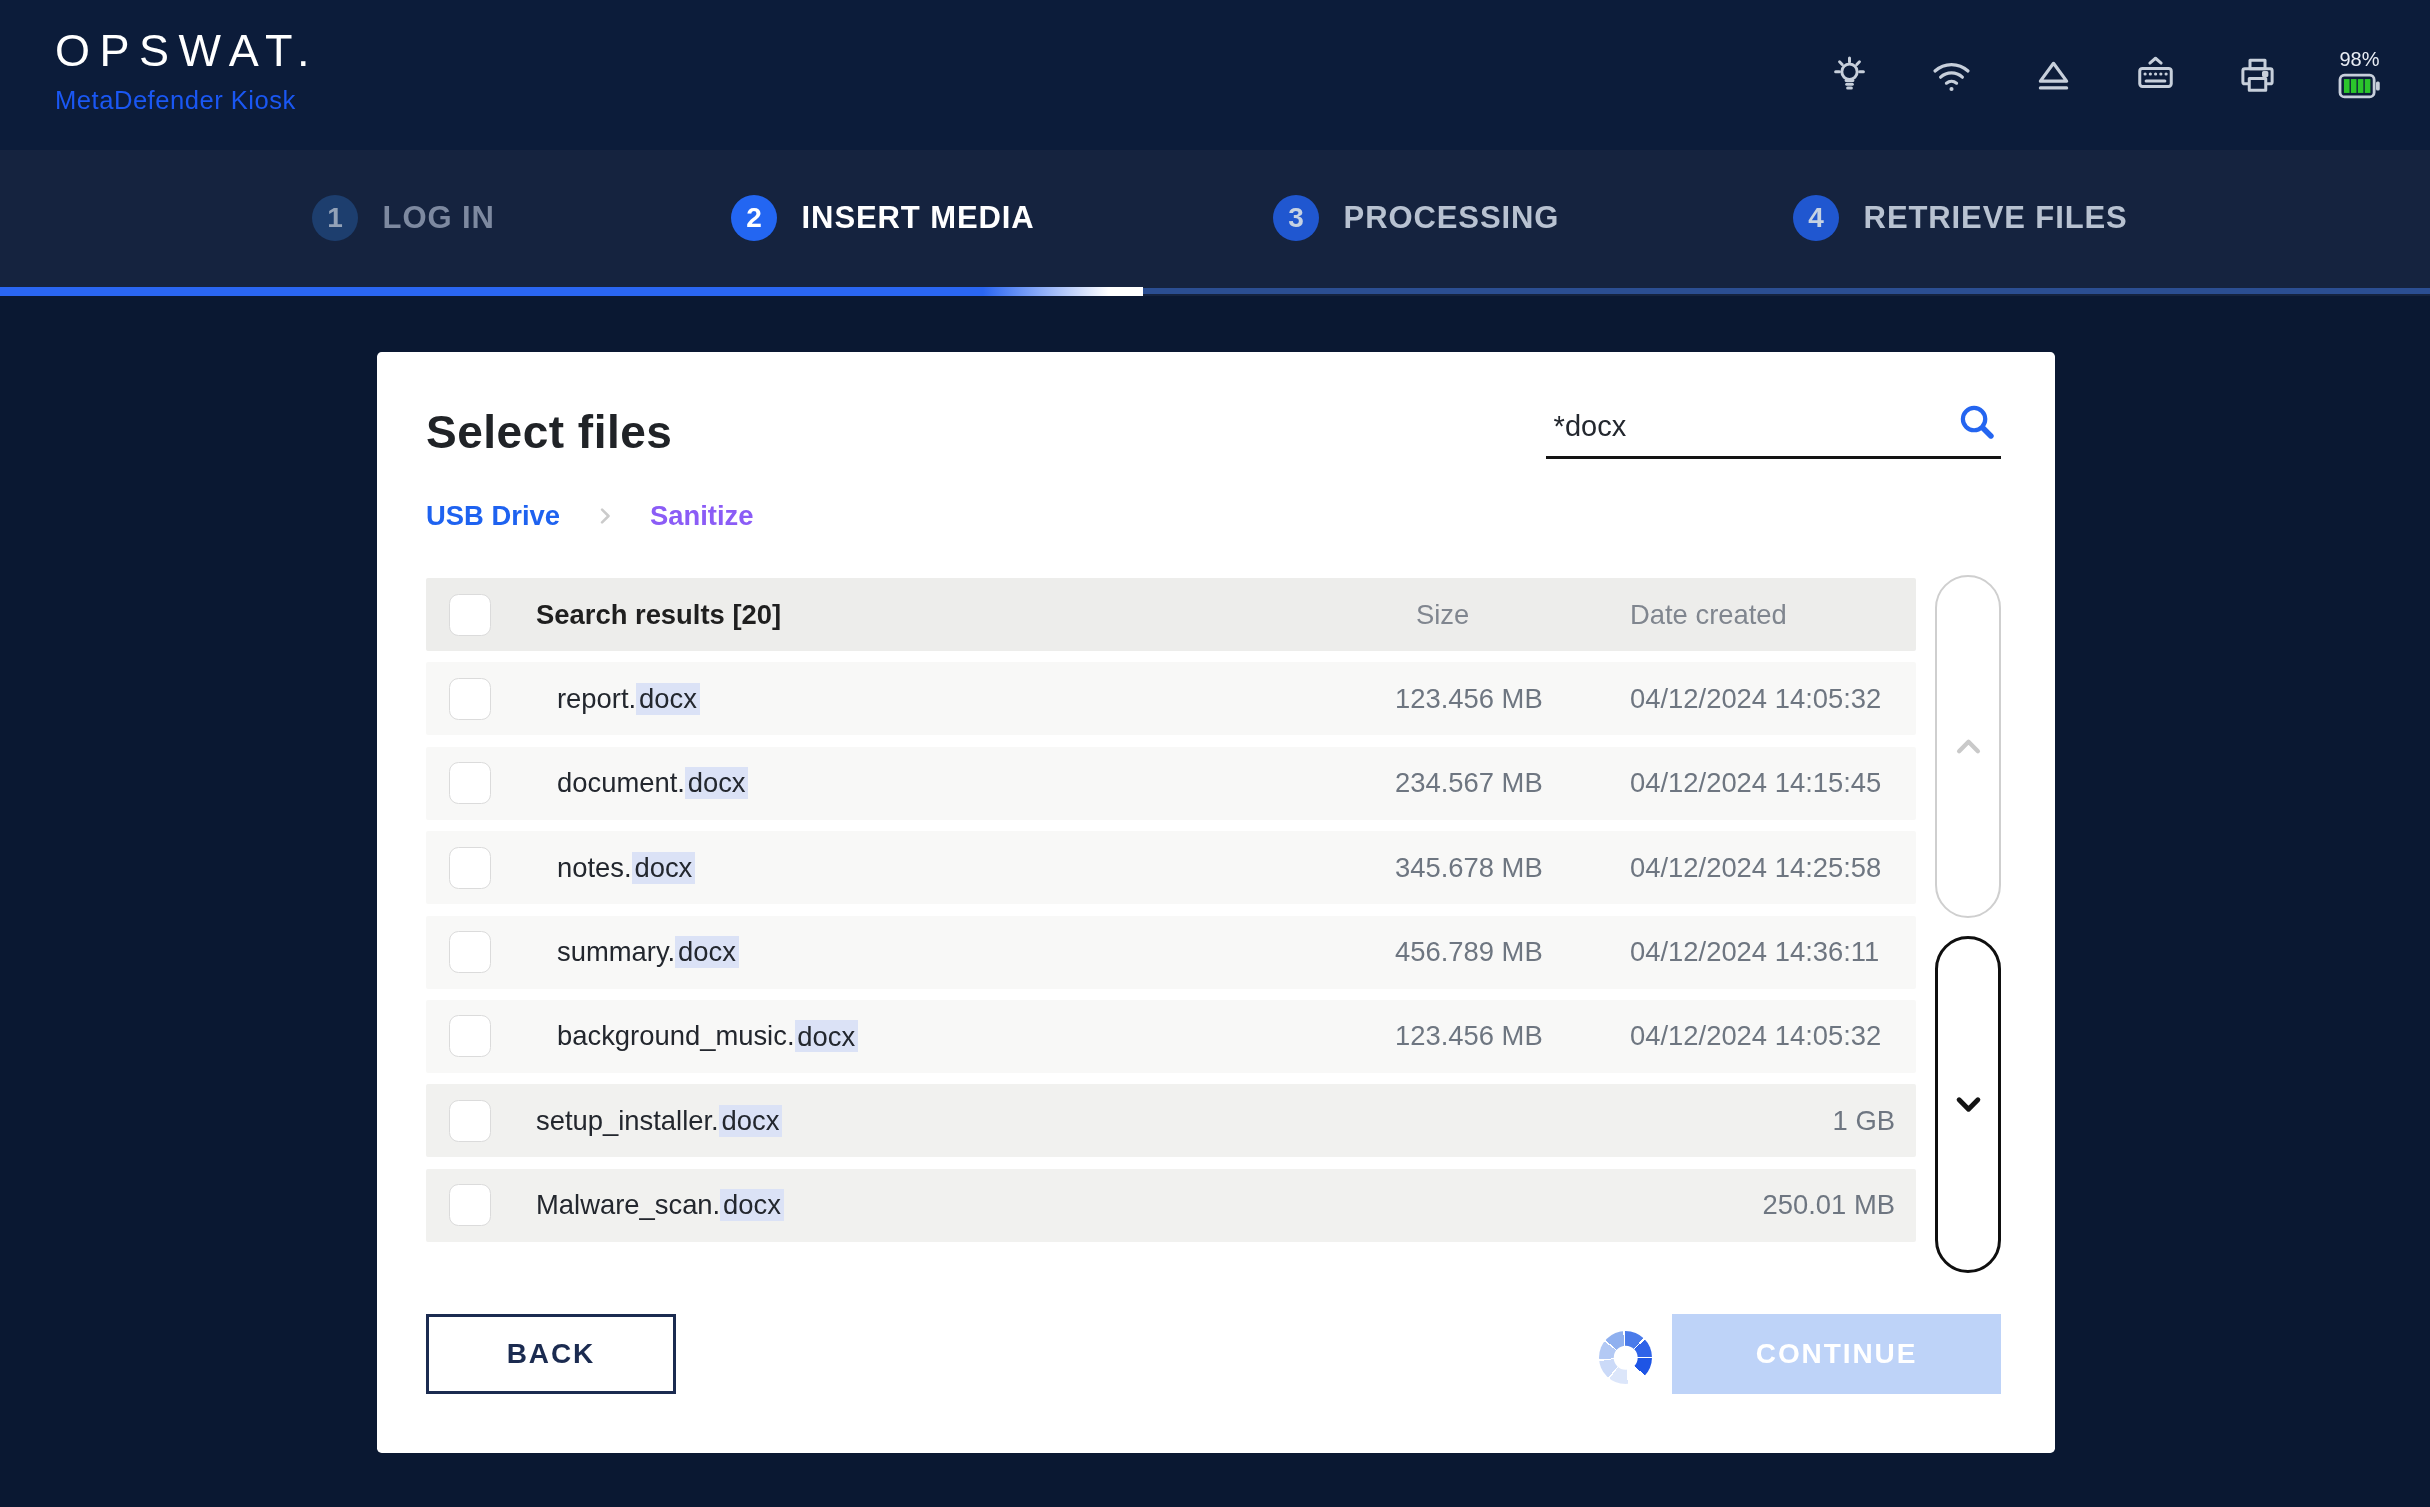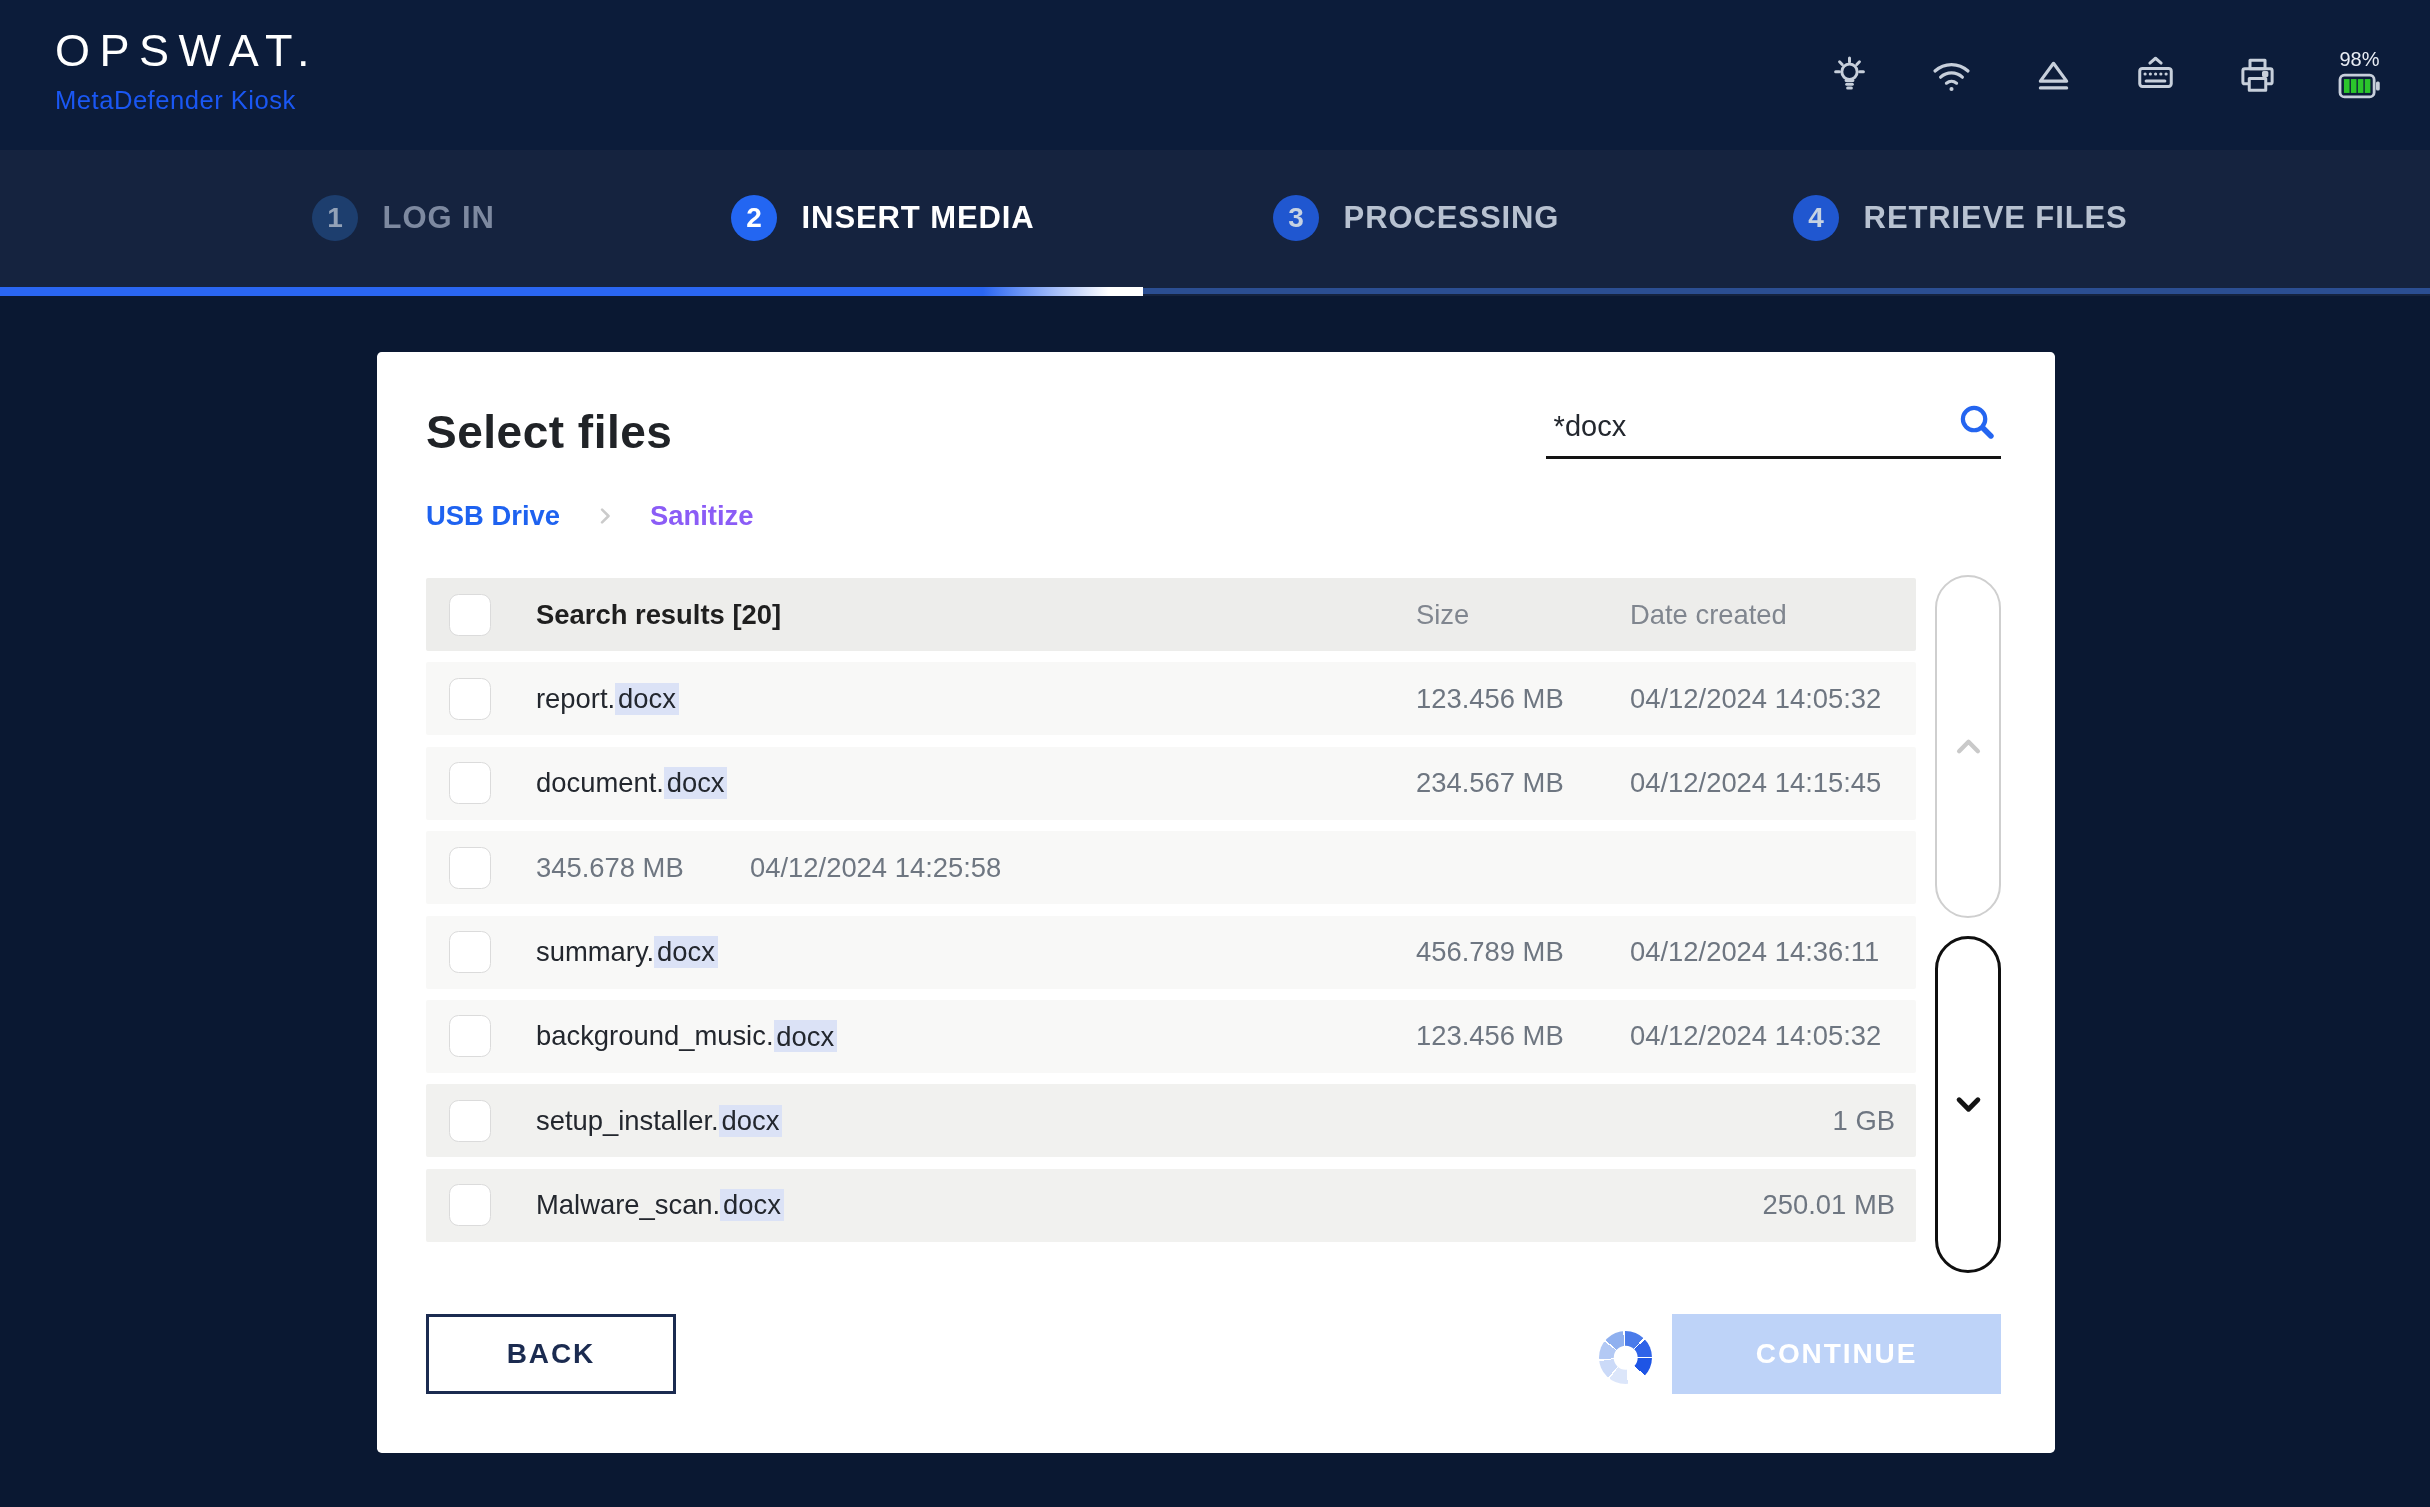--- a/index.html
+++ b/index.html
@@ -89,21 +89,21 @@
   .crumb-current { color:#8b5cf6; font-size:27.4px; font-weight:700; }
 
   
   .file-table { position:absolute; left:49px; top:226px; width:1490px; }
   .trow {
     height:73px; margin-bottom:11.4px; border-radius:1.9px;
     display:flex; align-items:center;
     padding-left:23px; padding-right:21px;
   }
   .trow-header { background:#ededeb; }
-  .row-light   { background:#f8f8f7; }
+  .row-light   { background:#f8f8f7;gap:21px; }
   .row-dark    { background:#f1f1ef; }
   .cbox {
     width:42px; height:42px; border:1.9px solid #dbdbdb; border-radius:9.5px;
     background:#ffffff; margin-right:45px; flex:none;
   }
   .cell-name { flex:1; font-size:27.4px; color:#23272e; white-space:nowrap; overflow:hidden; }
   .cell-name .hl { background:#dbe2f6; padding:3.8px 2.8px; border-radius:1.9px; }
   .th-name { font-weight:700; color:#1f1f1f; }
   .cell-size { width:214px; font-size:27.4px; color:#6e7681; white-space:nowrap; }
   .cell-date { width:265px; font-size:27.4px; color:#6e7681; white-space:nowrap; }
@@ -283,20 +283,21 @@
   <div class="trow row row-light">
     <div class="cbox"></div>
     <div class="cell-name"><span class="name-base">document.</span><span class="hl name-hl">docx</span></div>
     <div class="cell-size">234.567 MB</div>
     <div class="cell-date">04/12/2024 14:15:45</div>
 
   </div>
 
   <div class="trow row row-light">
     <div class="cbox"></div>
+    <div class="cell-name"><span class="name-base">notes.</span><span class="hl name-hl">docx</span></div>
     <div class="cell-size">345.678 MB</div>
     <div class="cell-date">04/12/2024 14:25:58</div>
 
   </div>
 
   <div class="trow row row-light">
     <div class="cbox"></div>
     <div class="cell-name"><span class="name-base">summary.</span><span class="hl name-hl">docx</span></div>
     <div class="cell-size">456.789 MB</div>
     <div class="cell-date">04/12/2024 14:36:11</div>

